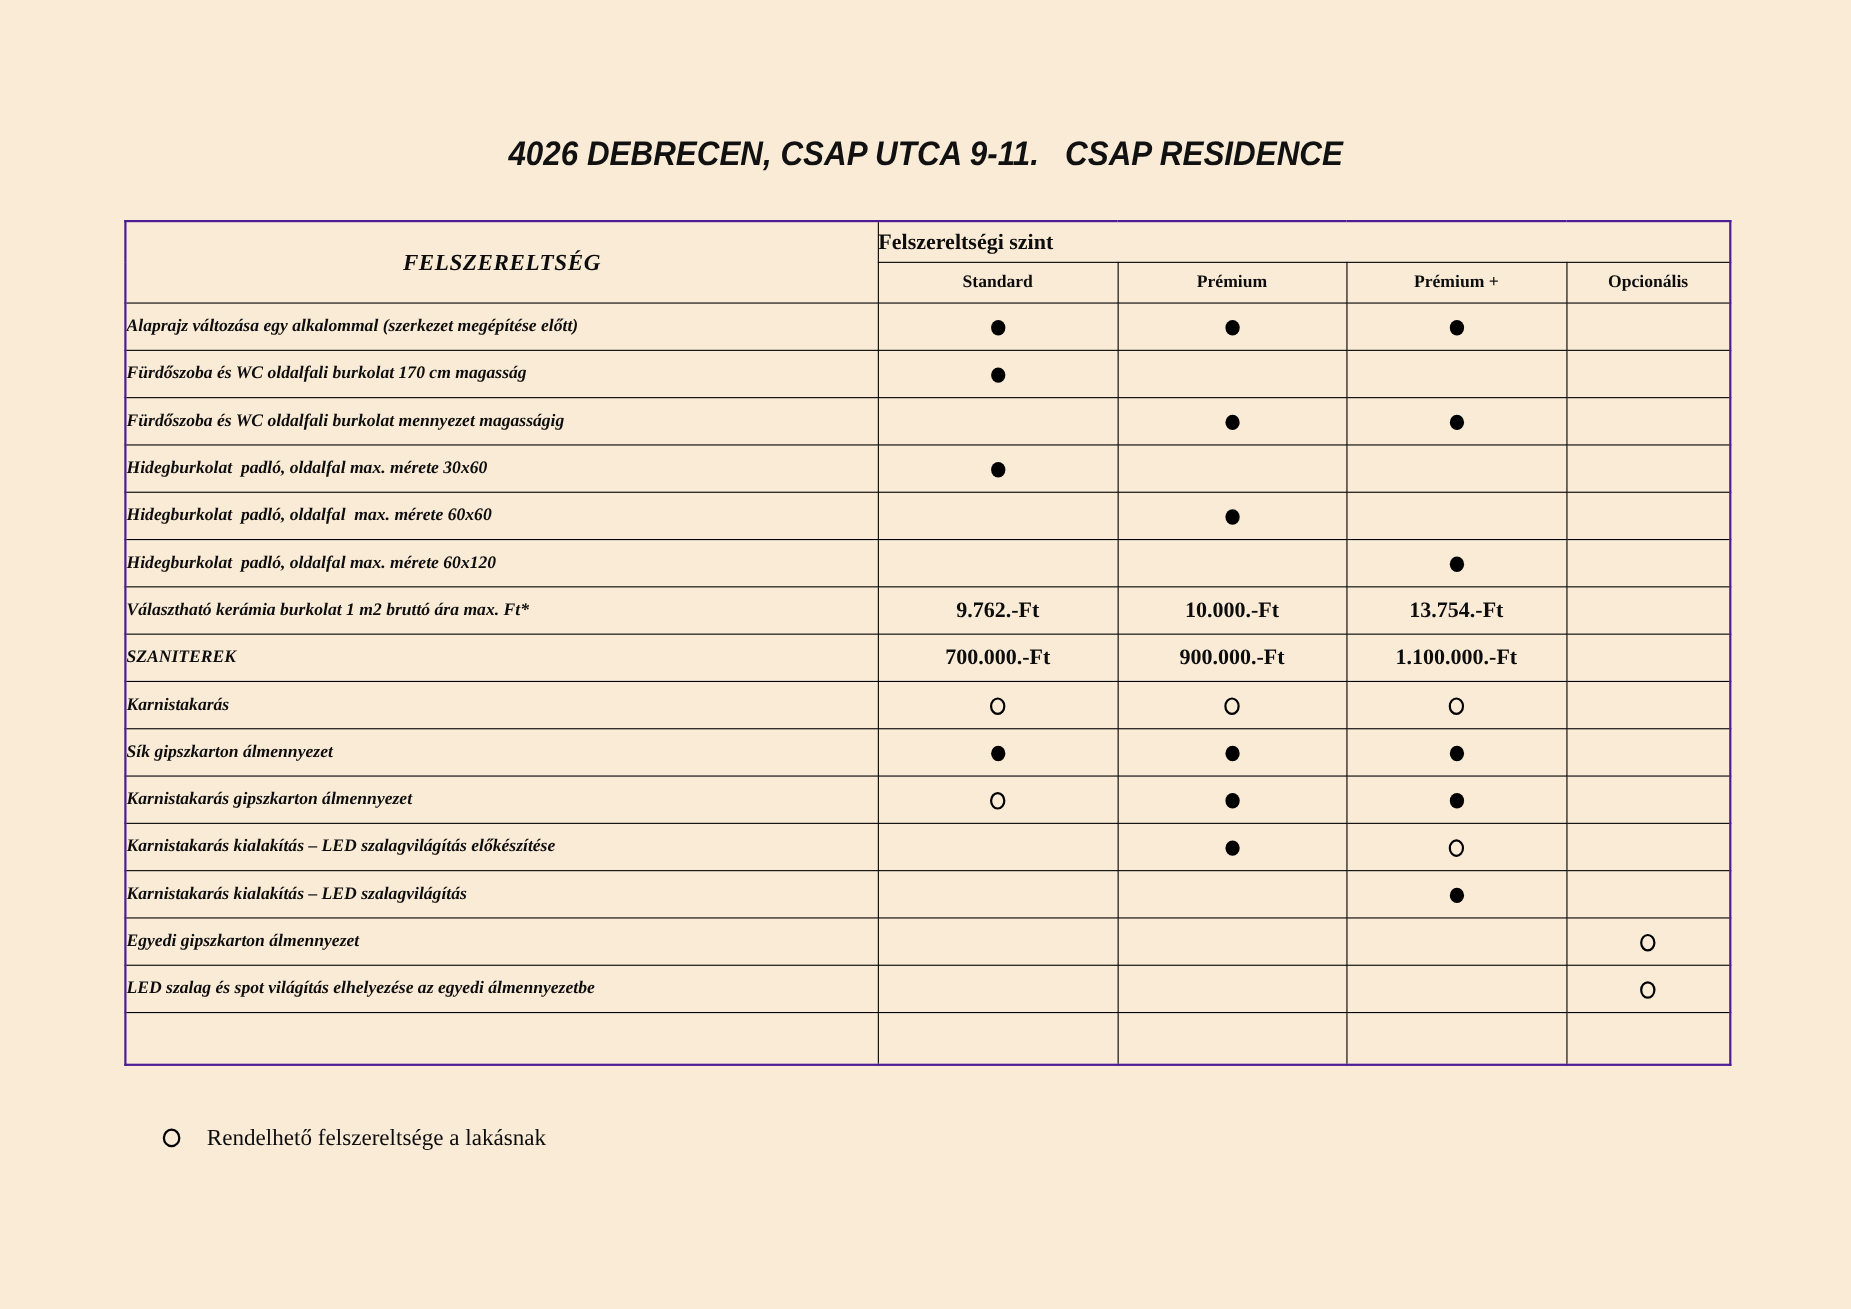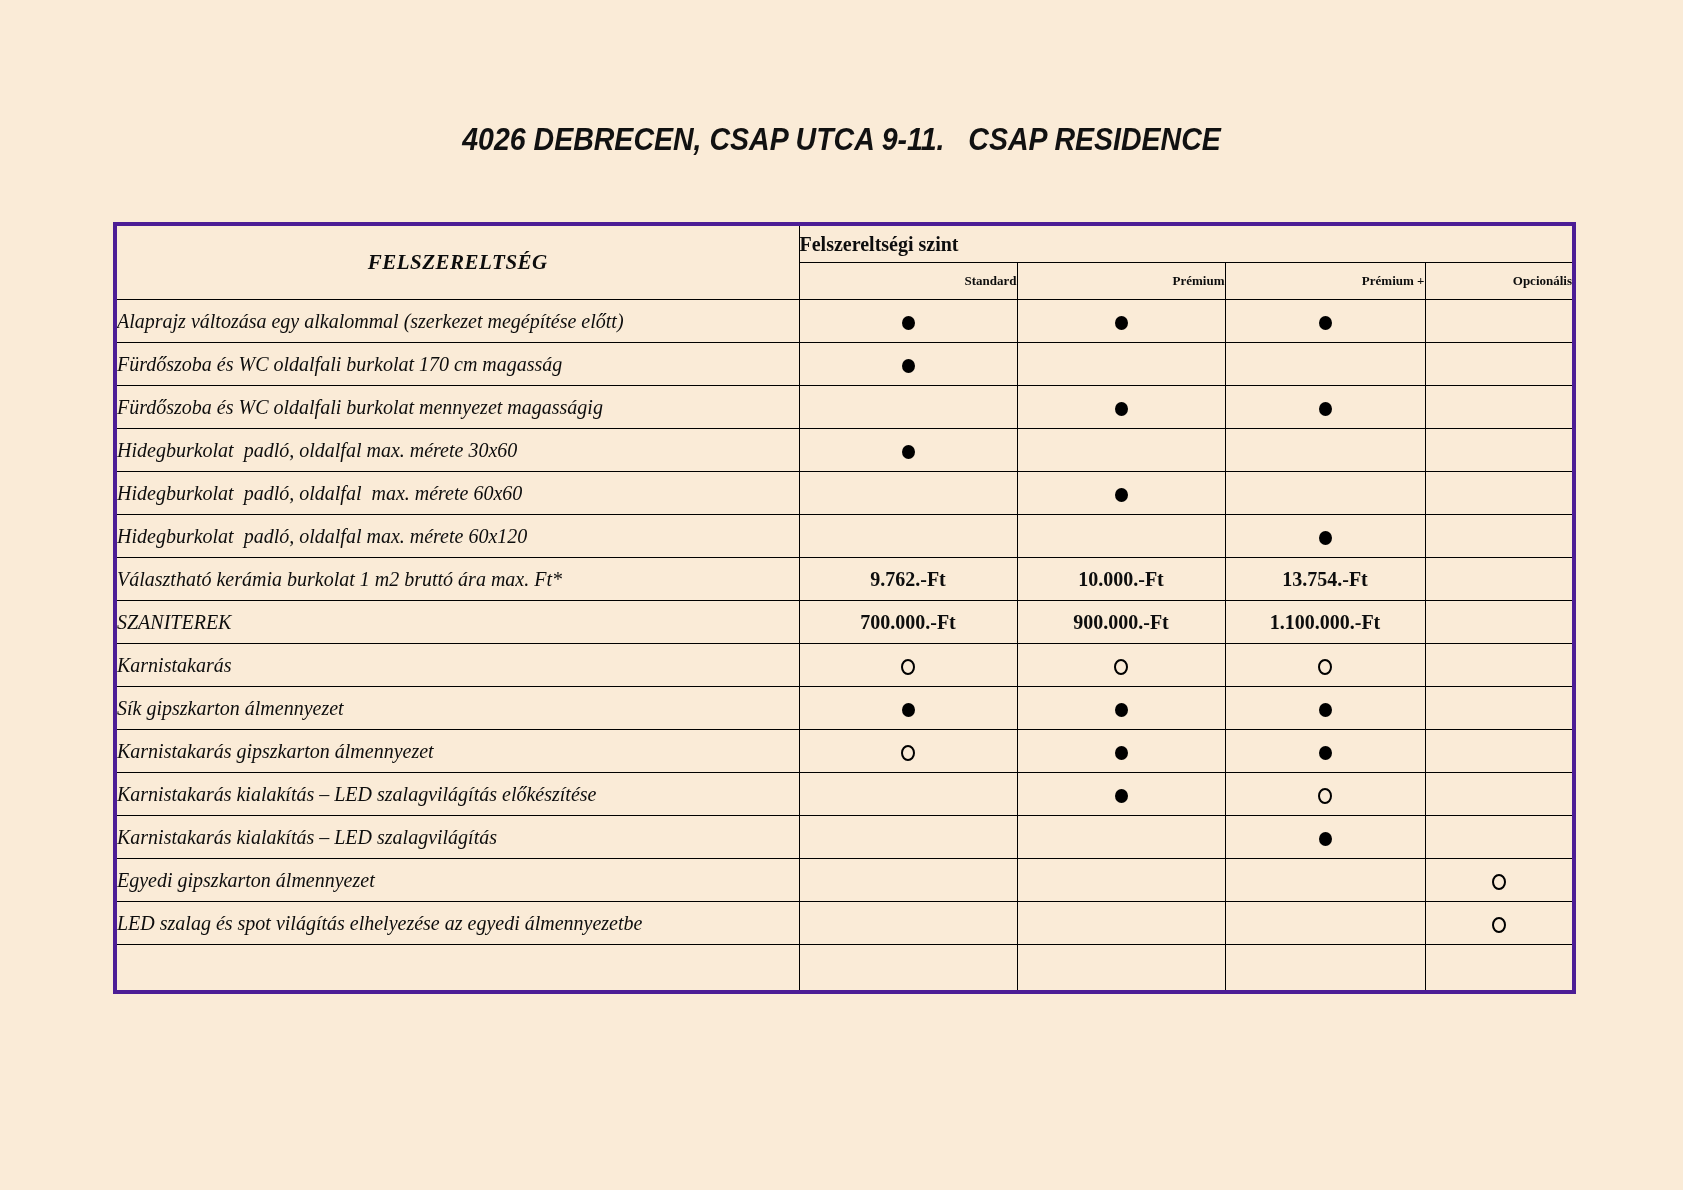--- a/index.html
+++ b/index.html
@@ -34,22 +34,21 @@
   }
 
   
   table.equipment {
     position: absolute;
     left: 113px;
     top: 200px;
     width: 1459px;
     border-collapse: collapse;
     table-layout: fixed;
-    border: 4px solid #4c1d95;
-    margin-top: 22px;
+    border: 2px solid #4c1d95;
   }
   table.equipment th,
   table.equipment td {
     border: 1px solid #000;
     padding: 0;
     overflow: hidden;
   }
   th.felsz-head {
     font-family: "Liberation Serif", serif;
     font-weight: bold;
@@ -62,28 +61,28 @@
   th.group-head {
     height: 36px;
     font-weight: bold;
     font-size: 20px;
     text-align: left;
     vertical-align: middle;
   }
   th.level-head {
     height: 36px;
     font-weight: bold;
-    font-size: 13px;
-    text-align: right;
+    font-size: 16px;
+    text-align: center;
     vertical-align: middle;
   }
   td.row-label {
-    font-weight: normal;
+    font-weight: bold;
     font-style: italic;
-    font-size: 20px;
+    font-size: 16px;
     padding-left: 8px;
     vertical-align: middle;
     white-space: pre-wrap;
   }
   td.mark-cell {
     text-align: center;
     vertical-align: middle;
     font-weight: bold;
     font-size: 20px;
   }
@@ -268,13 +267,19 @@
         <td class="row-label"></td>
         <td class="mark-cell"></td>
         <td class="mark-cell"></td>
         <td class="mark-cell"></td>
         <td class="mark-cell"></td>
       </tr>
     </tbody>
 </table>
 
 <div class="legend">
+    <div class="legend-item">
+      <span class="legend-marker">
+        <span class="dot open"></span>
+      </span>
+      <span>Rendelhető felszereltsége a lakásnak</span>
+    </div>
   </div>
 
 </body></html>

